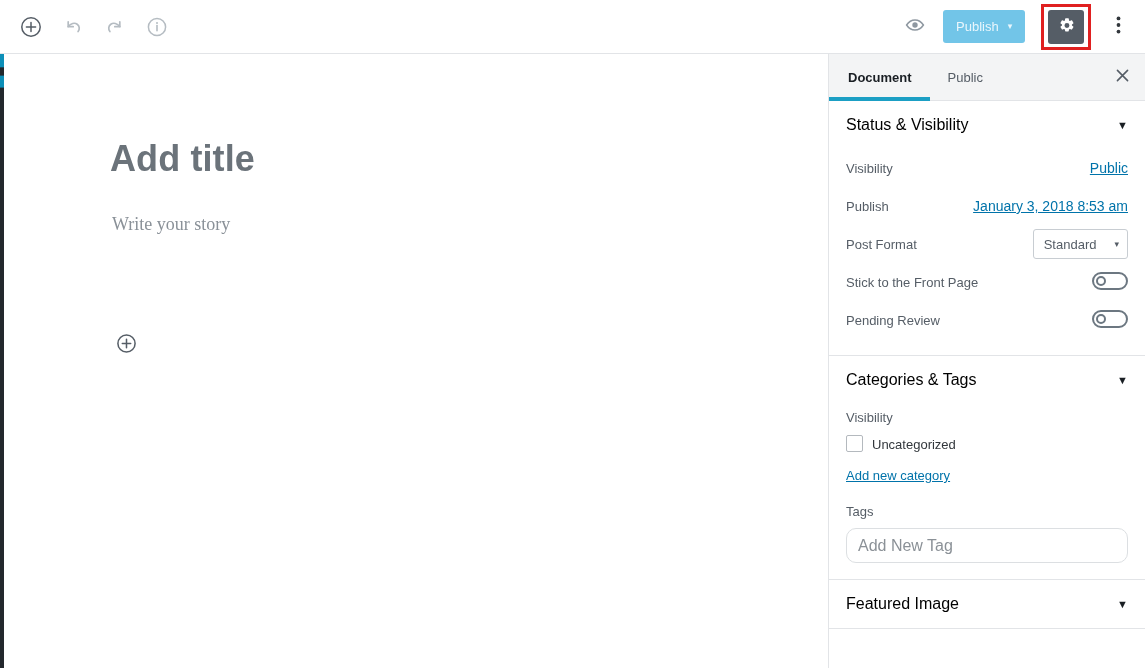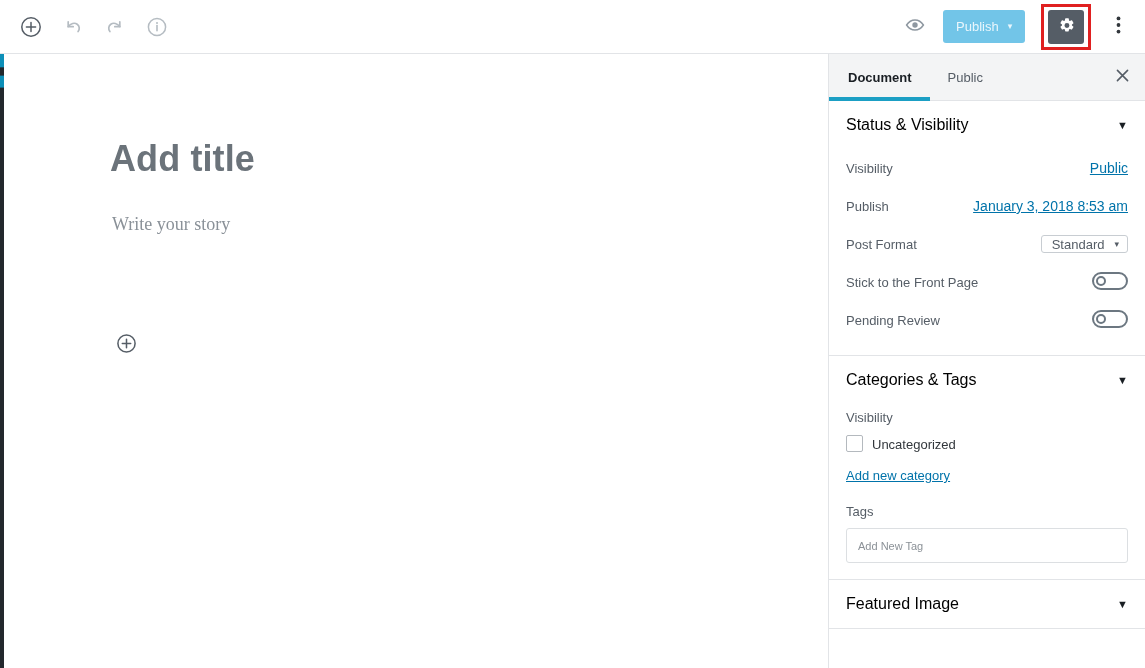--- a/index.html
+++ b/index.html
@@ -259,22 +259,22 @@
     color: #0073aa;
     text-decoration: underline;
     cursor: pointer;
     background: none; border: none; padding: 0;
     font-family: "Liberation Sans", sans-serif;
   }
 
   .select-box {
     display: inline-flex;
     align-items: center;
-    gap: 10px;
-    height: 18px;
+    gap: 18px;
+    height: 30px;
     padding: 0 8px 0 10px;
     border: 1px solid #c8cdd2;
     border-radius: 3px;
     background: #ffffff;
     font-size: 13px;
     color: #555d66;
     cursor: pointer;
     font-family: "Liberation Sans", sans-serif;
   }
   .select-box .caret { font-size: 9px; color: #555d66; }
@@ -330,24 +330,24 @@
   .tags-label {
     font-size: 13px;
     color: #555d66;
     margin-top: 20px;
     margin-bottom: 9px;
   }
   .tag-input {
     width: 100%;
     height: 35px;
     border: 1px solid #dcdfe2;
-    border-radius: 3px;
+    border-radius: 10px;
     background: #ffffff;
     padding: 0 11px;
-    font-size: 11px;
+    font-size: 16px;
     color: #32373c;
     font-family: "Liberation Sans", sans-serif;
   }
   .tag-input::placeholder { color: #8b9197; }
 </style>
 </head>
 <body>
 
 <div id="app">
 

